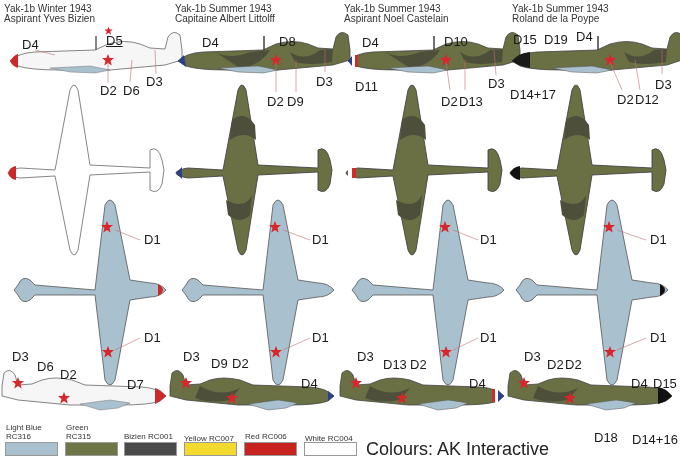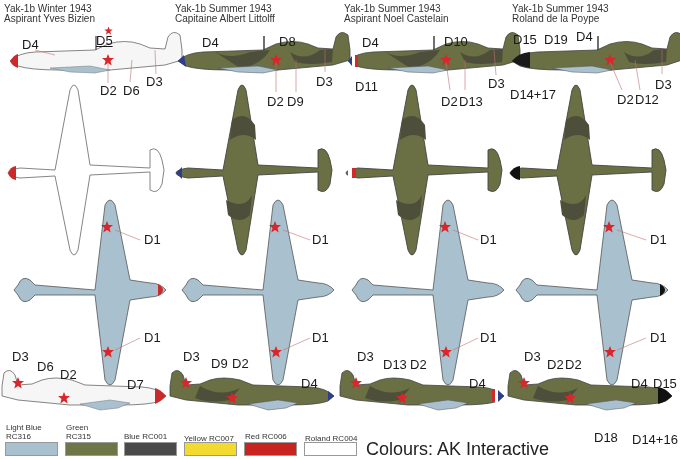--- a/index.html
+++ b/index.html
@@ -186,21 +186,21 @@
 <div class="title" style="left:344px;top:4px;">
   <div>Yak-1b Summer 1943</div>
   <div>Aspirant Noel Castelain</div>
 </div>
 <div class="title" style="left:512px;top:4px;">
   <div>Yak-1b Summer 1943</div>
   <div>Roland de la Poype</div>
 </div>
 
 <span class="lbl" style="left:22px;top:38px;">D4</span>
-<span class="lbl" style="left:96px;top:34px;text-decoration:underline;">D5</span>
+<span class="lbl" style="left:106px;top:34px;text-decoration:underline;">D5</span>
 <span class="lbl" style="left:100px;top:84px;">D2</span>
 <span class="lbl" style="left:123px;top:84px;">D6</span>
 <span class="lbl" style="left:146px;top:75px;">D3</span>
 
 <span class="lbl" style="left:202px;top:36px;">D4</span>
 <span class="lbl" style="left:279px;top:35px;">D8</span>
 <span class="lbl" style="left:267px;top:95px;">D2</span>
 <span class="lbl" style="left:287px;top:95px;">D9</span>
 <span class="lbl" style="left:316px;top:75px;">D3</span>
 
@@ -257,26 +257,26 @@
     <div>RC316</div>
   </div>
   <div class="swatch" style="left:5px;top:442px;background:#a9c0cf;"></div>
 
   <div class="sw-label" style="left:66px;top:423px;">
     <div>Green</div>
     <div>RC315</div>
   </div>
   <div class="swatch" style="left:65px;top:442px;background:#6e7546;"></div>
 
-  <div class="sw-label" style="left:124px;top:432px;">Blue RC001</div>
+  <div class="sw-label" style="left:124px;top:432px;">Bizien RC001</div>
   <div class="swatch" style="left:124px;top:442px;background:#4a4a4a;"></div>
 
   <div class="sw-label" style="left:184px;top:434px;">Yellow RC007</div>
   <div class="swatch" style="left:184px;top:442px;background:#f2da2e;"></div>
 
   <div class="sw-label" style="left:245px;top:432px;">Red RC006</div>
   <div class="swatch" style="left:244px;top:442px;background:#c8241f;"></div>
 
-  <div class="sw-label" style="left:305px;top:434px;">Roland RC004</div>
+  <div class="sw-label" style="left:305px;top:434px;">White RC004</div>
   <div class="swatch" style="left:304px;top:442px;background:#ffffff;"></div>
 
   <div class="credit" style="left:366px;top:442px;">Colours: AK Interactive</div>
 </div>
 
 </body></html>

